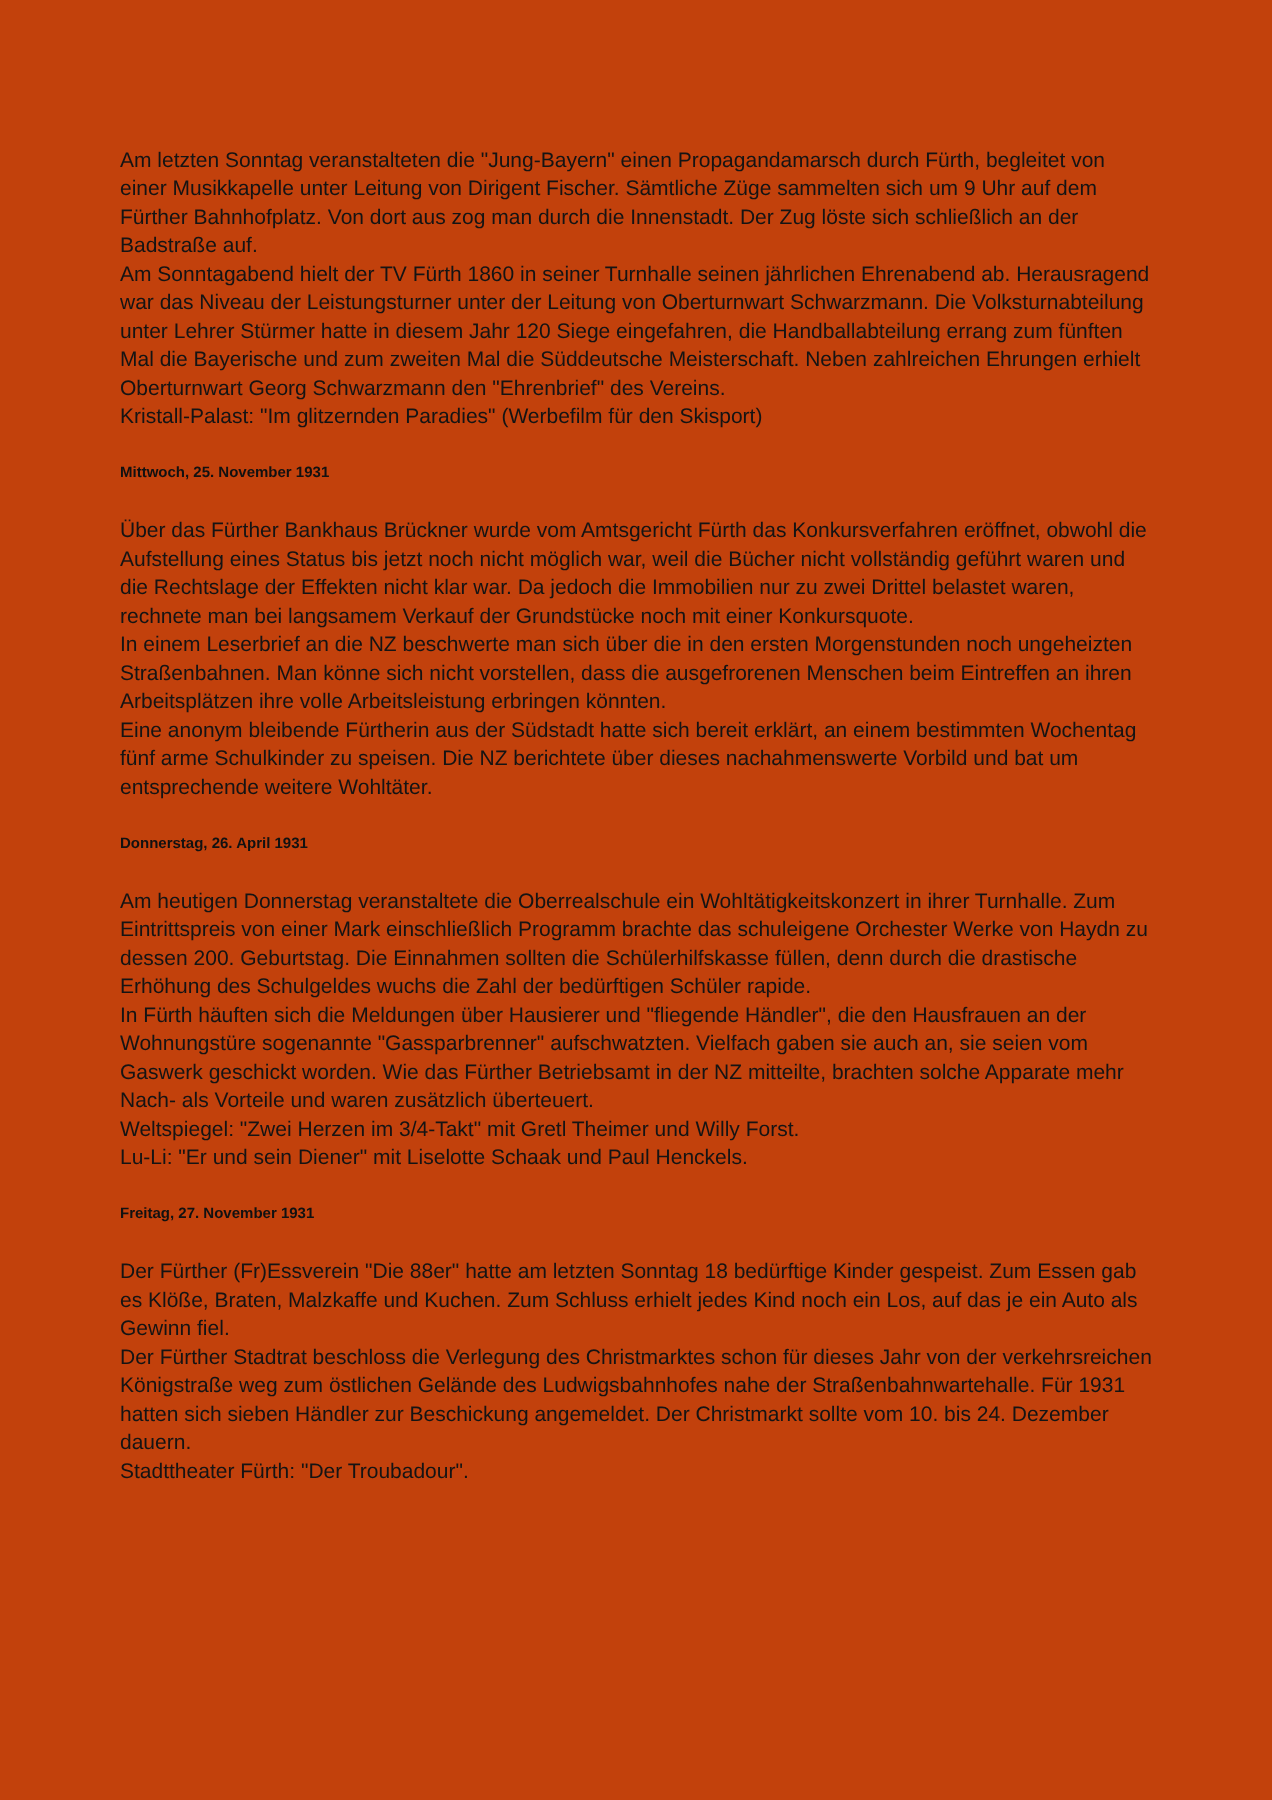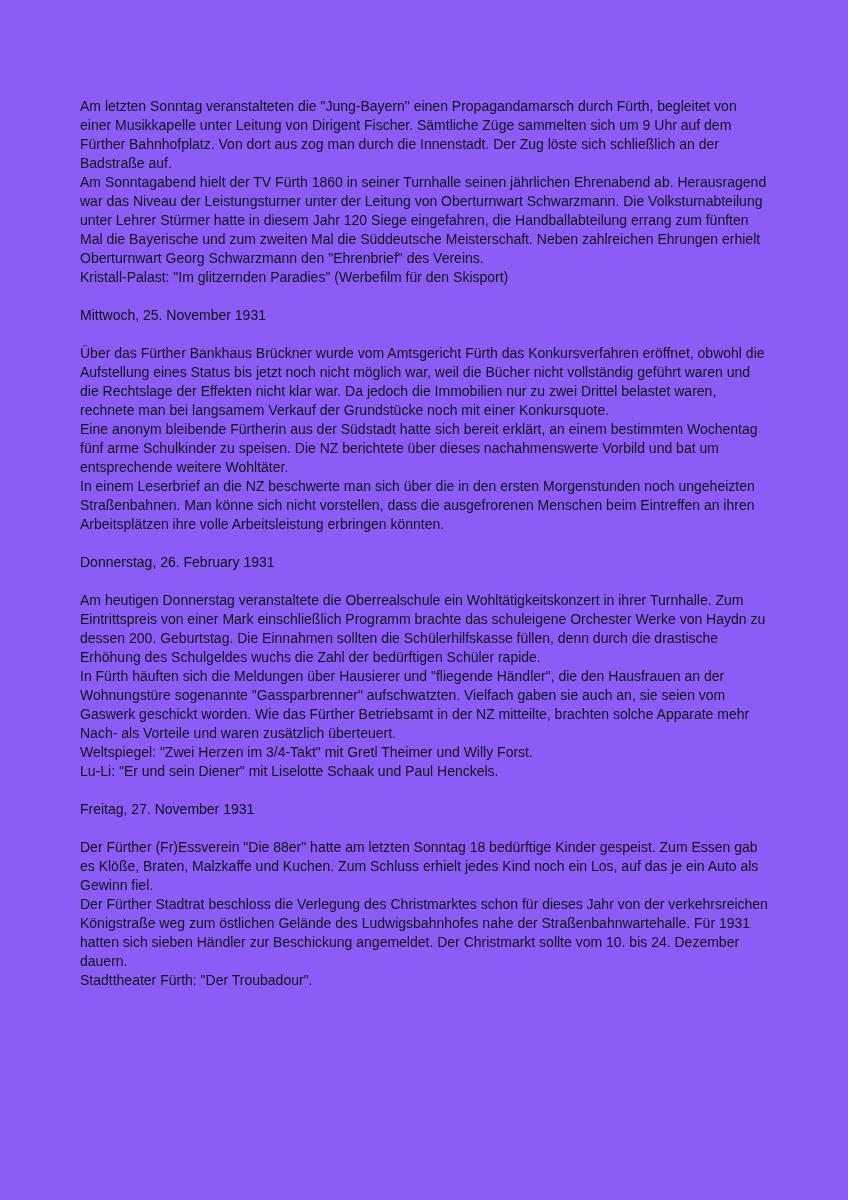--- a/index.html
+++ b/index.html
@@ -10,57 +10,57 @@
   body {
     width: 848px;
     height: 1200px;
     overflow: hidden;
   }
   .page {
     box-sizing: border-box;
     width: 848px;
     height: 1200px;
     padding: 97px 78px 40px 80px;
-    background: #8b5cf6;
+    background: #c2410c;
     font-family: "Liberation Sans", sans-serif;
     font-size: 14px;
     line-height: 19px;
     color: #141414;
   }
   .doc p {
     margin: 0;
     padding: 0;
   }
   .doc h2 {
-    font-size: 14px;
+    font-size: 10px;
     line-height: 19px;
-    font-weight: normal;
+    font-weight: bold;
     margin: 19px 0 19px 0;
     padding: 0;
     color: #111111;
   }
 </style>
 </head>
 <body>
 
 <main class="page">
   <div class="doc" id="doc-content">
       <section>
         <p>Am letzten Sonntag veranstalteten die "Jung-Bayern" einen Propagandamarsch durch Fürth, begleitet von einer Musikkapelle unter Leitung von Dirigent Fischer. Sämtliche Züge sammelten sich um 9 Uhr auf dem Fürther Bahnhofplatz. Von dort aus zog man durch die Innenstadt. Der Zug löste sich schließlich an der Badstraße auf.</p>
         <p>Am Sonntagabend hielt der TV Fürth 1860 in seiner Turnhalle seinen jährlichen Ehrenabend ab. Herausragend war das Niveau der Leistungsturner unter der Leitung von Oberturnwart Schwarzmann. Die Volksturnabteilung unter Lehrer Stürmer hatte in diesem Jahr 120 Siege eingefahren, die Handballabteilung errang zum fünften Mal die Bayerische und zum zweiten Mal die Süddeutsche Meisterschaft. Neben zahlreichen Ehrungen erhielt Oberturnwart Georg Schwarzmann den "Ehrenbrief" des Vereins.</p>
         <p>Kristall-Palast: "Im glitzernden Paradies" (Werbefilm für den Skisport)</p>
       </section>
       <section>
         <h2>Mittwoch, 25. November 1931</h2>
         <p>Über das Fürther Bankhaus Brückner wurde vom Amtsgericht Fürth das Konkursverfahren eröffnet, obwohl die Aufstellung eines Status bis jetzt noch nicht möglich war, weil die Bücher nicht vollständig geführt waren und die Rechtslage der Effekten nicht klar war. Da jedoch die Immobilien nur zu zwei Drittel belastet waren, rechnete man bei langsamem Verkauf der Grundstücke noch mit einer Konkursquote.</p>
+        <p>In einem Leserbrief an die NZ beschwerte man sich über die in den ersten Morgenstunden noch ungeheizten Straßenbahnen. Man könne sich nicht vorstellen, dass die ausgefrorenen Menschen beim Eintreffen an ihren Arbeitsplätzen ihre volle Arbeitsleistung erbringen könnten.</p>
         <p>Eine anonym bleibende Fürtherin aus der Südstadt hatte sich bereit erklärt, an einem bestimmten Wochentag fünf arme Schulkinder zu speisen. Die NZ berichtete über dieses nachahmenswerte Vorbild und bat um entsprechende weitere Wohltäter.</p>
-        <p>In einem Leserbrief an die NZ beschwerte man sich über die in den ersten Morgenstunden noch ungeheizten Straßenbahnen. Man könne sich nicht vorstellen, dass die ausgefrorenen Menschen beim Eintreffen an ihren Arbeitsplätzen ihre volle Arbeitsleistung erbringen könnten.</p>
       </section>
       <section>
-        <h2>Donnerstag, 26. February 1931</h2>
+        <h2>Donnerstag, 26. April 1931</h2>
         <p>Am heutigen Donnerstag veranstaltete die Oberrealschule ein Wohltätigkeitskonzert in ihrer Turnhalle. Zum Eintrittspreis von einer Mark einschließlich Programm brachte das schuleigene Orchester Werke von Haydn zu dessen 200. Geburtstag. Die Einnahmen sollten die Schülerhilfskasse füllen, denn durch die drastische Erhöhung des Schulgeldes wuchs die Zahl der bedürftigen Schüler rapide.</p>
         <p>In Fürth häuften sich die Meldungen über Hausierer und "fliegende Händler", die den Hausfrauen an der Wohnungstüre sogenannte "Gassparbrenner" aufschwatzten. Vielfach gaben sie auch an, sie seien vom Gaswerk geschickt worden. Wie das Fürther Betriebsamt in der NZ mitteilte, brachten solche Apparate mehr Nach- als Vorteile und waren zusätzlich überteuert.</p>
         <p>Weltspiegel: "Zwei Herzen im 3/4-Takt" mit Gretl Theimer und Willy Forst.</p>
         <p>Lu-Li: "Er und sein Diener" mit Liselotte Schaak und Paul Henckels.</p>
       </section>
       <section>
         <h2>Freitag, 27. November 1931</h2>
         <p>Der Fürther (Fr)Essverein "Die 88er" hatte am letzten Sonntag 18 bedürftige Kinder gespeist. Zum Essen gab es Klöße, Braten, Malzkaffe und Kuchen. Zum Schluss erhielt jedes Kind noch ein Los, auf das je ein Auto als Gewinn fiel.</p>
         <p>Der Fürther Stadtrat beschloss die Verlegung des Christmarktes schon für dieses Jahr von der verkehrsreichen Königstraße weg zum östlichen Gelände des Ludwigsbahnhofes nahe der Straßenbahnwartehalle. Für 1931 hatten sich sieben Händler zur Beschickung angemeldet. Der Christmarkt sollte vom 10. bis 24. Dezember dauern.</p>
         <p>Stadttheater Fürth: "Der Troubadour".</p>

